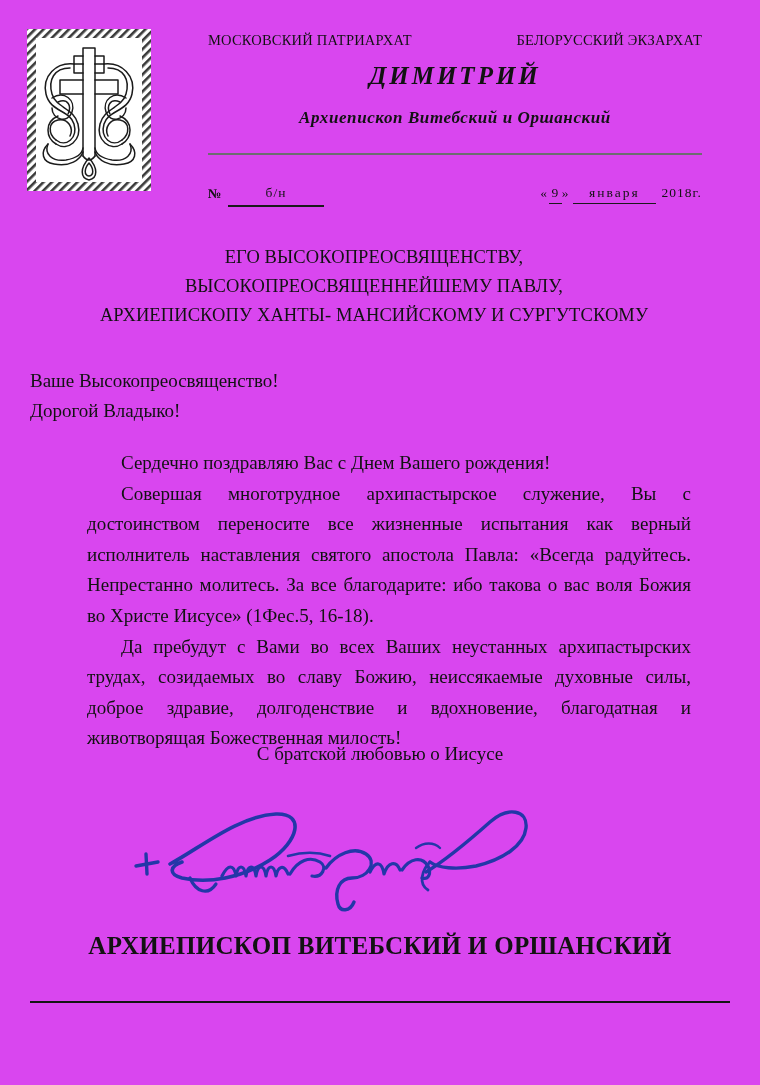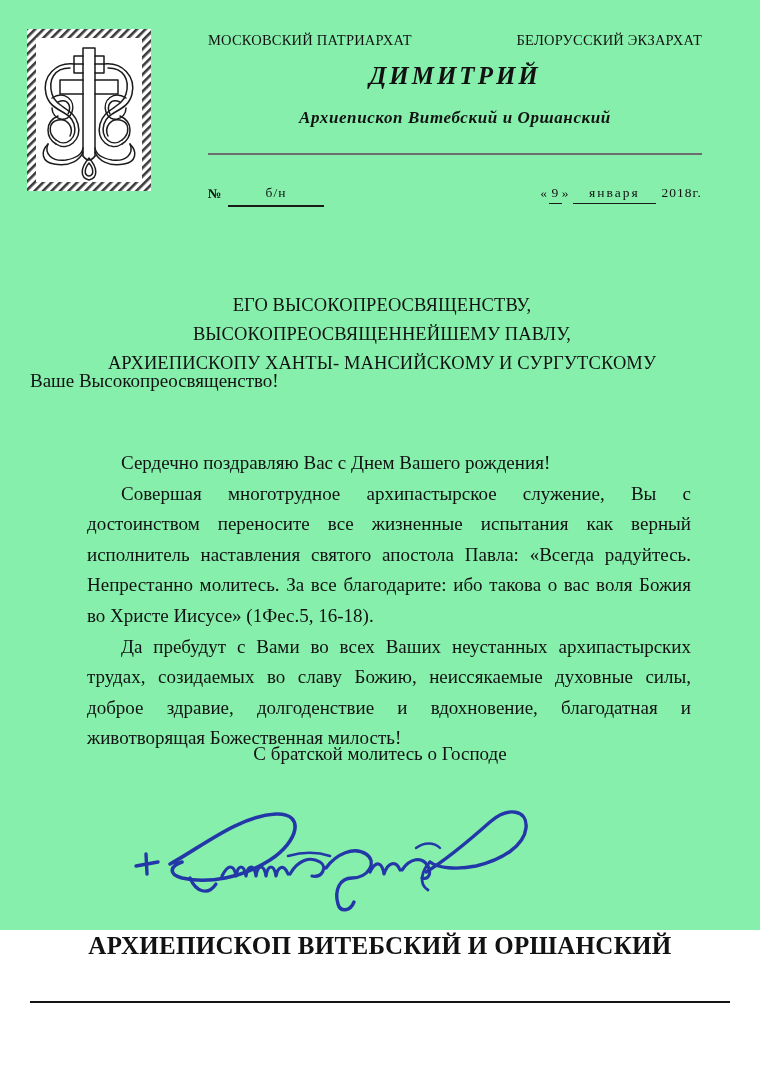--- a/index.html
+++ b/index.html
@@ -13,22 +13,22 @@
     height: 1085px;
     position: relative;
     font-family: "Liberation Serif", "DejaVu Serif", serif;
     color: #121212;
     overflow: hidden;
   }
 
   .page {
     position: relative;
     width: 760px;
-    height: 930px;
-    background: #86efac;
+    height: 1085px;
+    background: #d946ef;
   }
 
   
   .letterhead {
     position: absolute;
     left: 0;
     top: 24px;
     width: 760px;
     height: 200px;
   }
@@ -134,25 +134,24 @@
     font-family: Liberation Serif, serif;
   }
   .date-group .year {
     padding: 0 0 3px 6px;
     letter-spacing: 1px;
   }
 
   
   .addressee {
     position: absolute;
-    left: 32px;
+    left: 24px;
     top: 243px;
     width: 700px;
     text-align: center;
-    margin-top: 48px;
   }
   .addressee div {
     font-size: 18.5px;
     line-height: 29px;
     letter-spacing: 0.1px;
     white-space: nowrap;
   }
 
   
   .salutation {
@@ -324,29 +323,30 @@
   </div>
 
   <div class="addressee">
     <div>ЕГО ВЫСОКОПРЕОСВЯЩЕНСТВУ,</div>
     <div>ВЫСОКОПРЕОСВЯЩЕННЕЙШЕМУ ПАВЛУ,</div>
     <div>АРХИЕПИСКОПУ ХАНТЫ- МАНСИЙСКОМУ И СУРГУТСКОМУ</div>
   </div>
 
   <div class="salutation">
     <div>Ваше Высокопреосвященство!</div>
+    <div>Дорогой Владыко!</div>
   </div>
 
   <div class="body-text">
     <p>Сердечно поздравляю Вас с Днем Вашего рождения!</p>
     <p>Совершая многотрудное архипастырское служение, Вы с достоинством переносите все жизненные испытания как верный исполнитель наставления святого апостола Павла: «Всегда радуйтесь. Непрестанно молитесь. За все благодарите: ибо такова о вас воля Божия во Христе Иисусе» (1Фес.5, 16-18).</p>
     <p>Да пребудут с Вами во всех Ваших неустанных архипастырских трудах, созидаемых во славу Божию, неиссякаемые духовные силы, доброе здравие, долгоденствие и вдохновение, благодатная и животворящая Божественная милость!</p>
   </div>
 
-  <div class="closing">С братской молитесь о Господе</div>
+  <div class="closing">С братской любовью о Иисусе</div>
 
   <div class="signature">
     <svg viewBox="0 0 440 110" xmlns="http://www.w3.org/2000/svg">
       <g fill="none" stroke="#2337a8" stroke-linecap="round" stroke-linejoin="round">
 
         <path d="M6 58 L28 54" stroke-width="3.4"></path>
         <path d="M16 46 L17 66" stroke-width="3.4"></path>
 
         <path d="M40 56 C70 40 108 8 146 6 C176 5 168 34 140 52 C112 70 78 76 52 70 C38 66 40 58 52 54" stroke-width="3.6"></path>
         <path d="M60 70 C66 84 78 88 86 76" stroke-width="3.2"></path>

